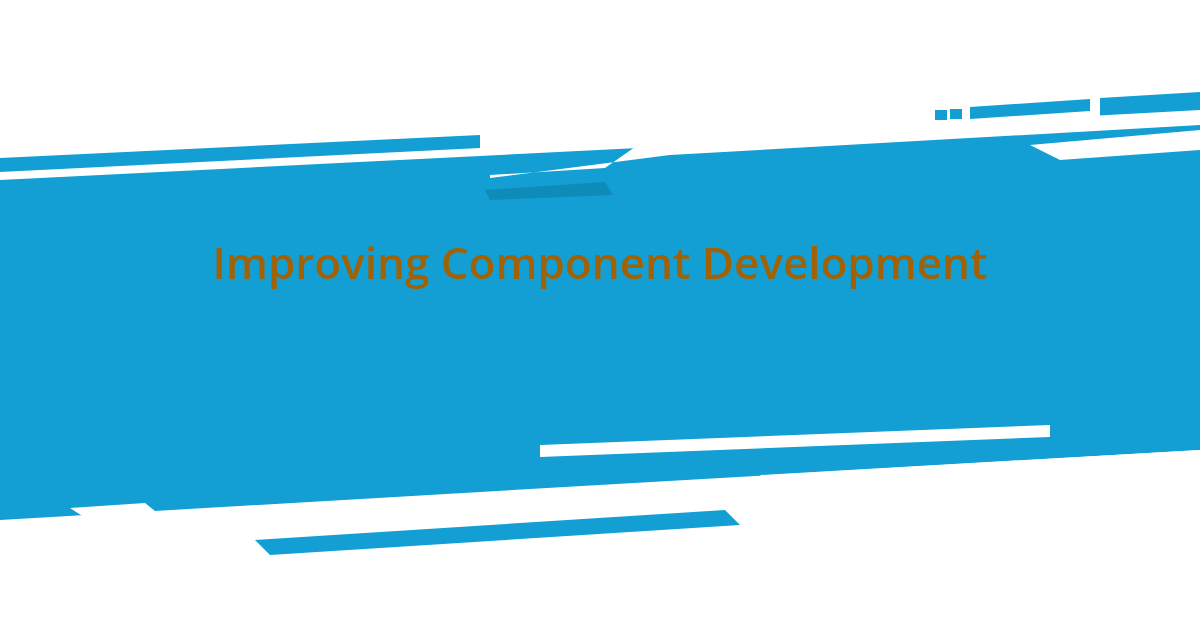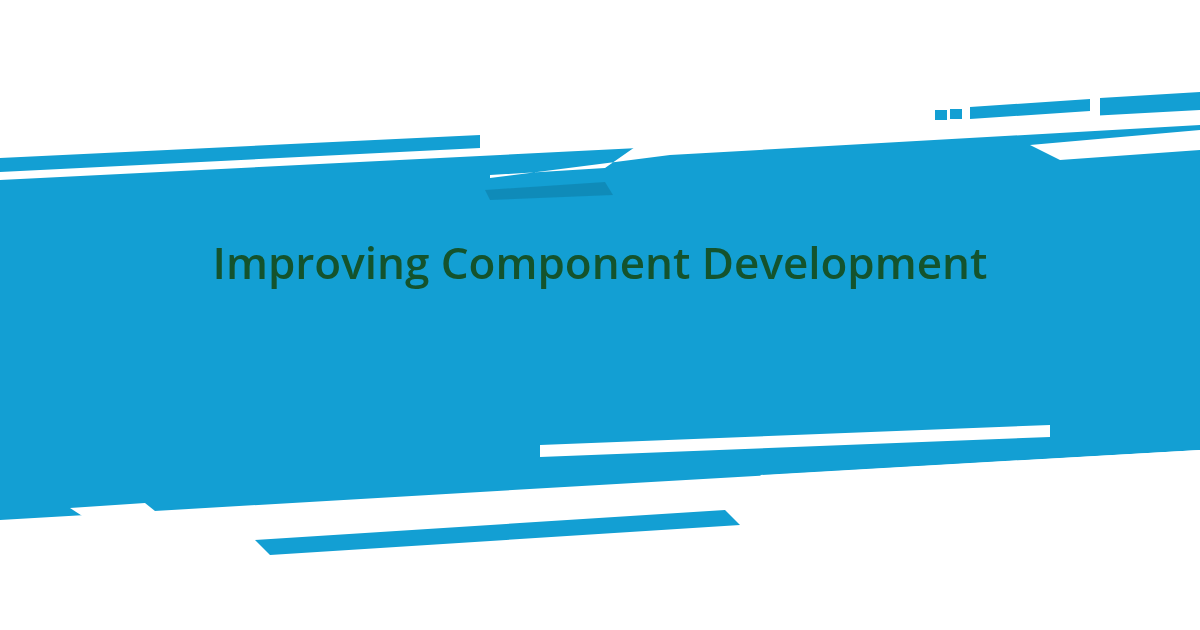--- a/index.html
+++ b/index.html
@@ -23,21 +23,21 @@
       height: 630px;
     }
     .title {
       position: absolute;
       top: 235px;
       left: 0;
       width: 100%;
       text-align: center;
       font-size: 44px;
       font-weight: 600;
-      color: #14532d;
+      color: #a16207;
       z-index: 10;
       line-height: 1.25;
     }
     svg {
       position: absolute;
       top: 0;
       left: 0;
     }
   </style>
 </head>

